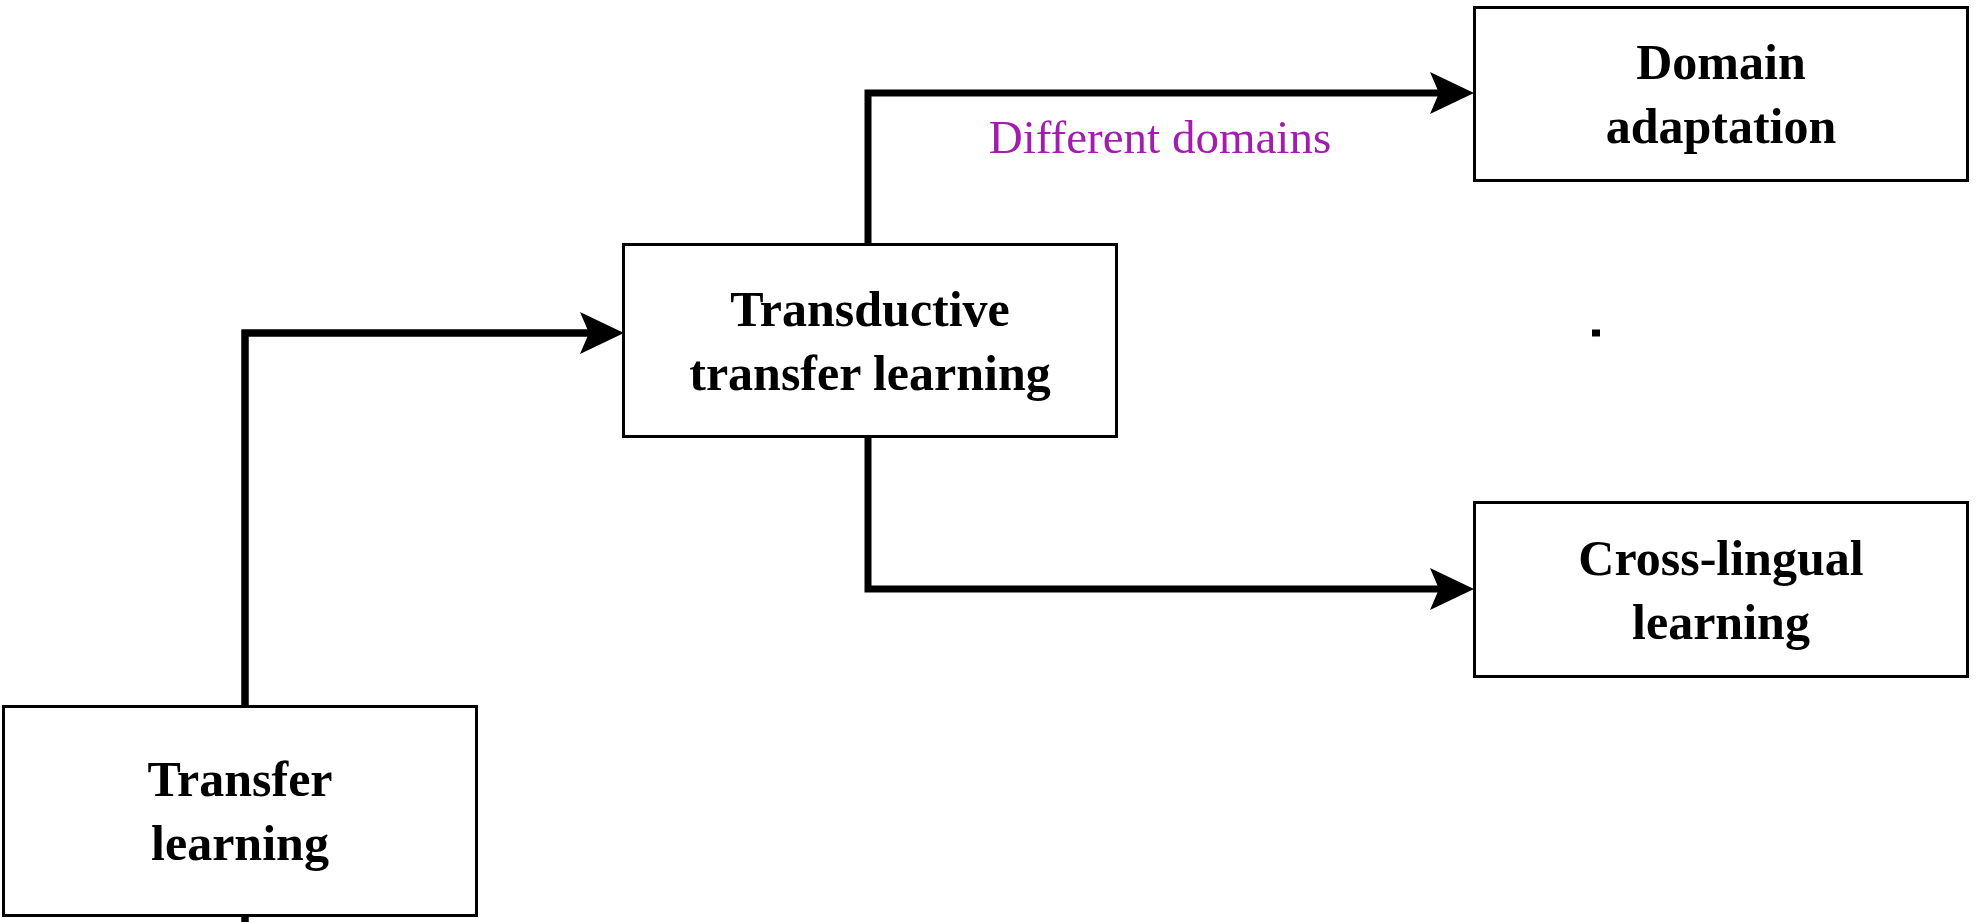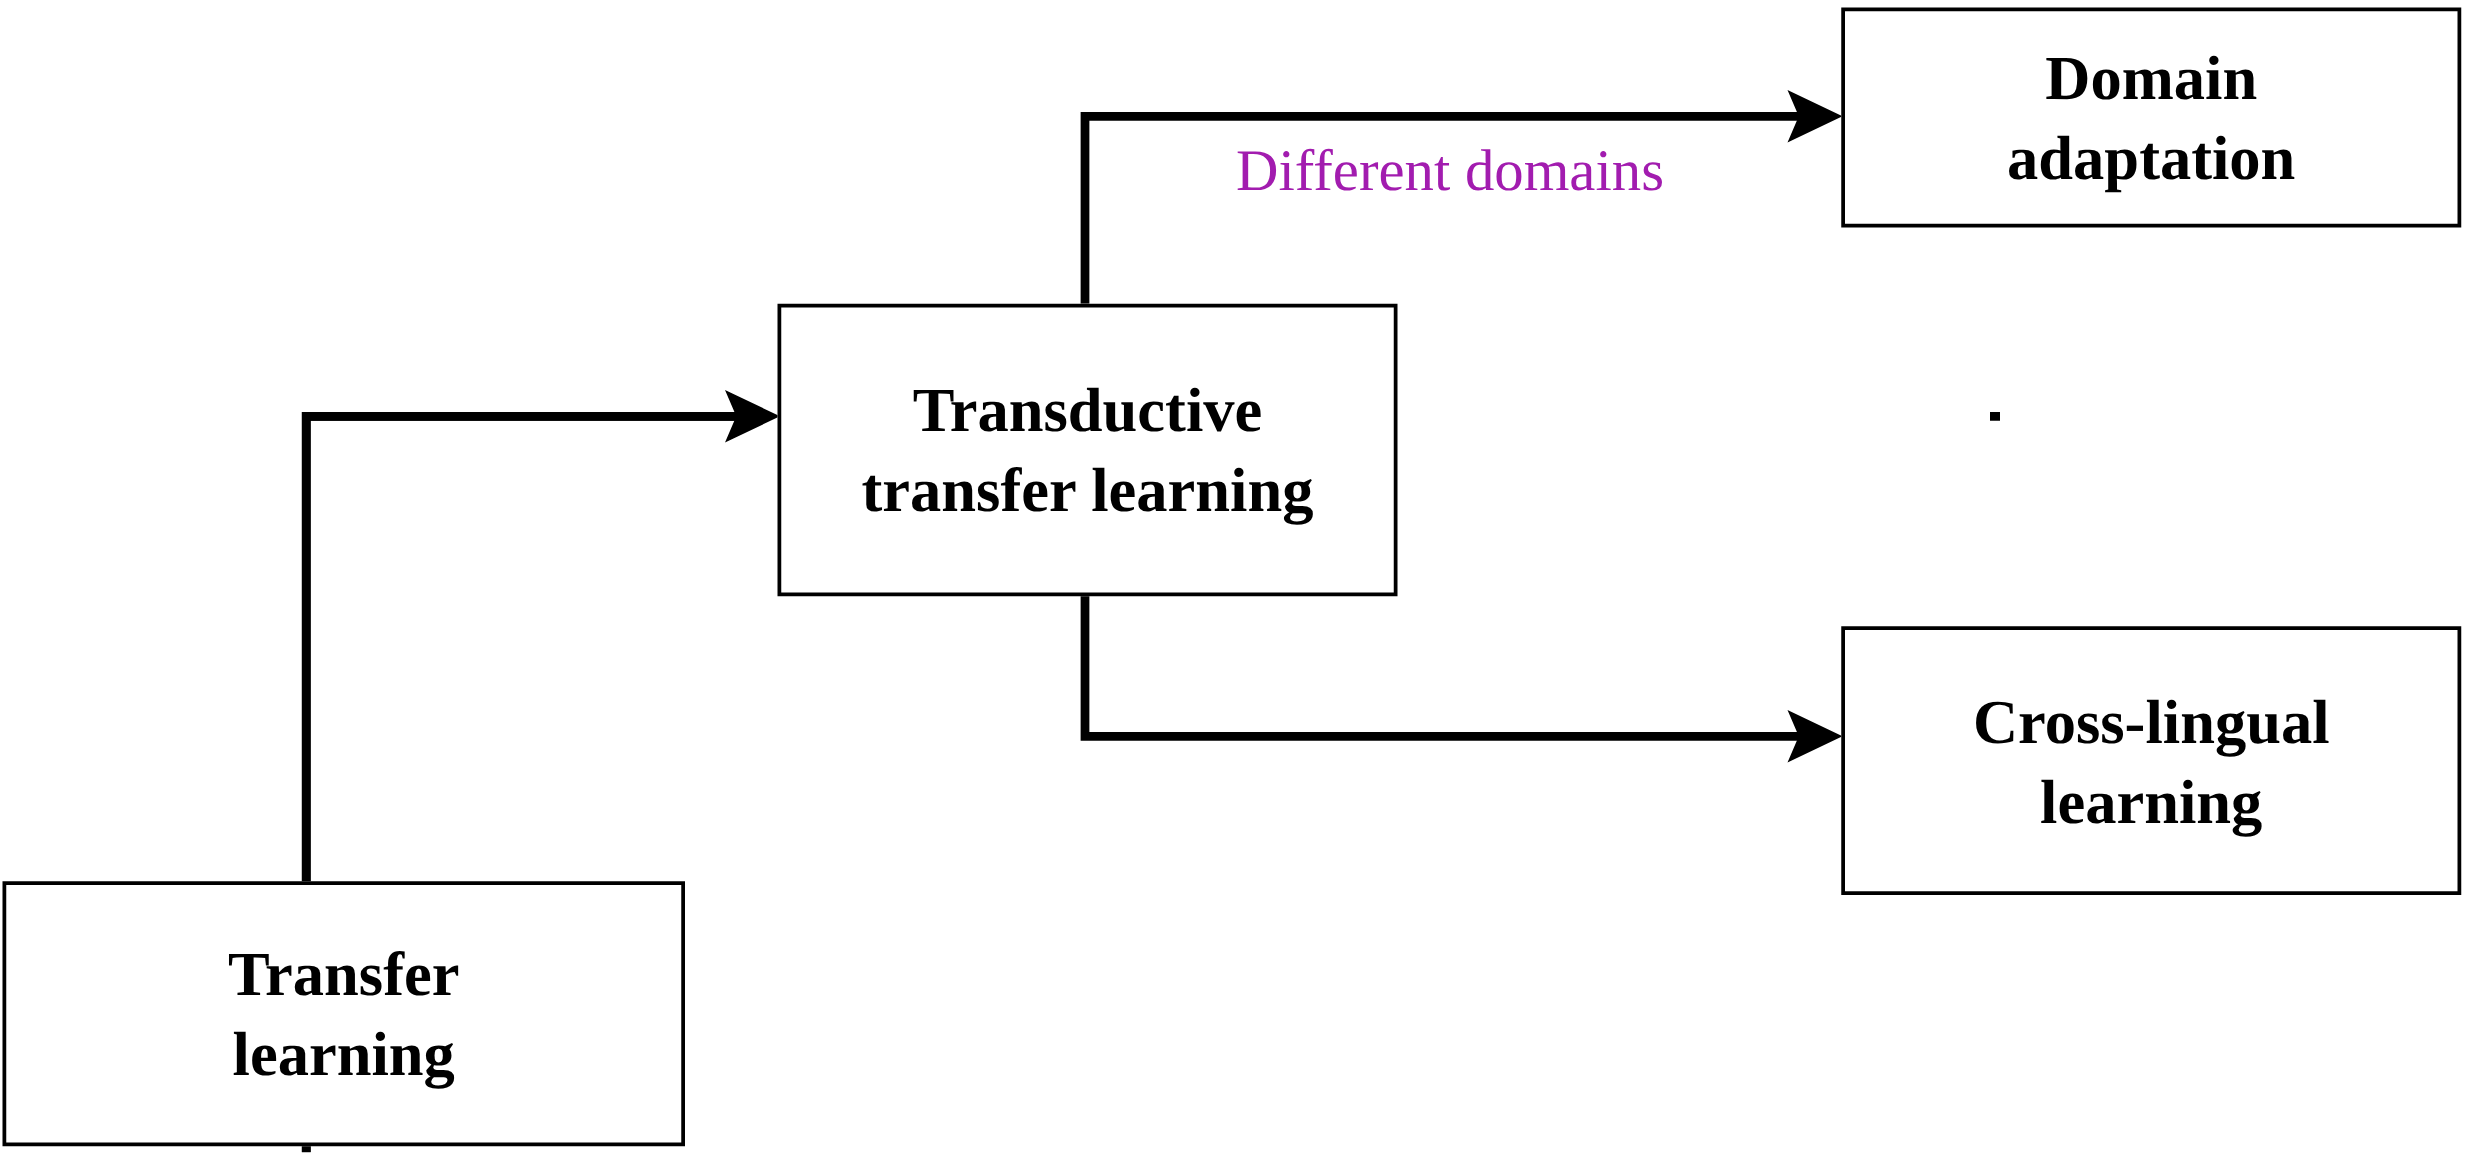--- a/index.html
+++ b/index.html
@@ -79,36 +79,36 @@
       <polygon class="arrow-head" points="1474,93 1430,72 1439,93 1430,114"></polygon>
     </g>
 
     <g>
       <path class="conn-path" d="M 868 426 L 868 589 L 1450 589"></path>
       <polygon class="arrow-head" points="1474,589 1430,568 1439,589 1430,610"></polygon>
     </g>
 
   </svg>
 
-  <div class="node" style="left:2px; top:705px; width:546px; height:212px; font-size:50px;">
+  <div class="node" style="left:2px; top:705px; width:476px; height:212px; font-size:50px;">
     <span class="node-label">Transfer
 learning</span>
   </div>
 
-  <div class="node" style="left:622px; top:243px; width:496px; height:234px; font-size:50px;">
+  <div class="node" style="left:622px; top:243px; width:496px; height:195px; font-size:50px;">
     <span class="node-label">Transductive
 transfer learning</span>
   </div>
 
   <div class="node" style="left:1473px; top:6px; width:496px; height:176px; font-size:50px;">
     <span class="node-label">Domain
 adaptation</span>
   </div>
 
-  <div class="node" style="left:1473px; top:501px; width:496px; height:215px; font-size:50px;">
+  <div class="node" style="left:1473px; top:501px; width:496px; height:177px; font-size:50px;">
     <span class="node-label">Cross-lingual
 learning</span>
   </div>
 
 
   <div class="edge-label" style="left:880px; top:107px; width:560px; font-size:47px;">Different domains</div>
 
 
 </div>
 

